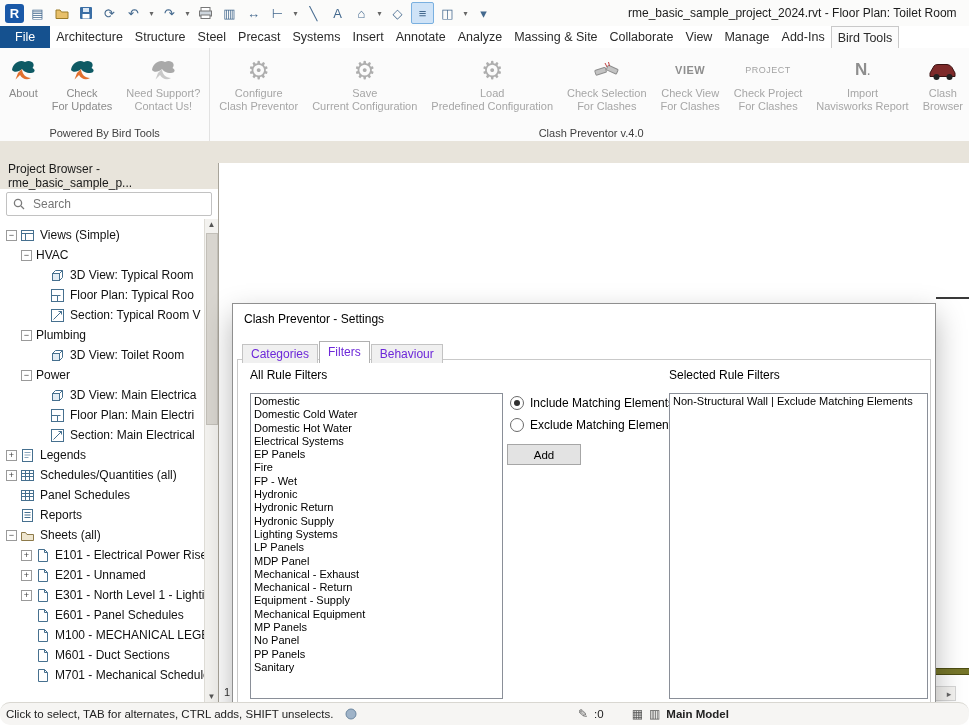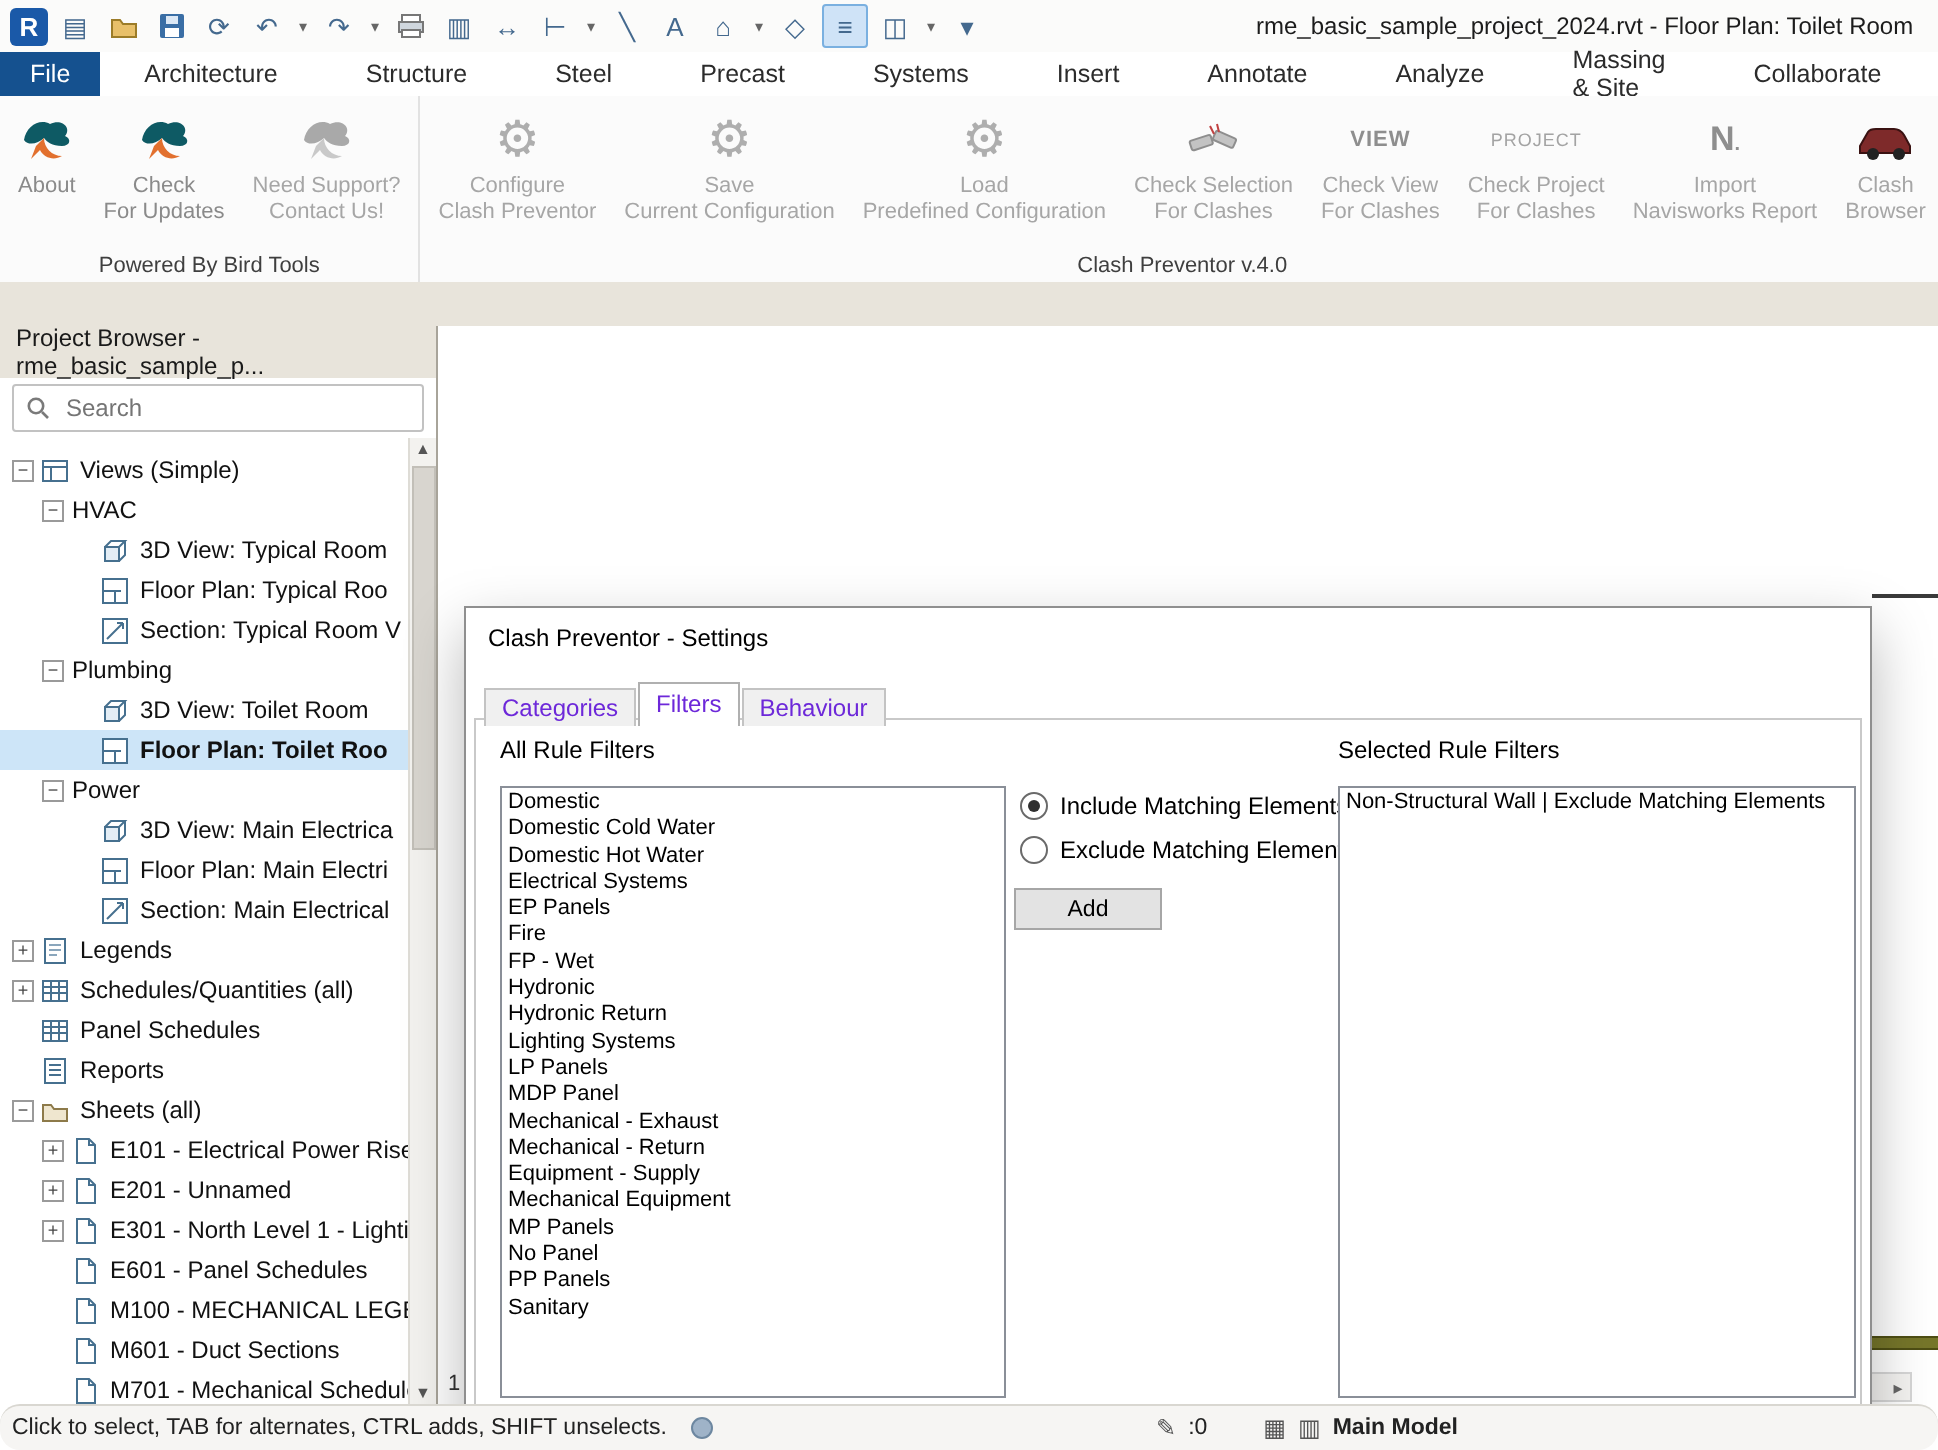--- a/index.html
+++ b/index.html
@@ -9,21 +9,21 @@
   .titlebar{position:absolute;left:0;top:0;right:0;height:26px;background:#fbfbfa;border-bottom:1px solid #ececec;display:flex;align-items:center;}
   .qat{display:flex;align-items:center;gap:3px;padding-left:5px;}
   .qico{width:21px;height:20px;display:flex;align-items:center;justify-content:center;font-size:13px;color:#44698e;}
   .qdd{width:9px;font-size:8px;color:#666;display:flex;align-items:center;justify-content:center;}
   .qico.rlogo{background:#1a59a8;color:#fff;font-weight:bold;border-radius:3px;width:19px;height:19px;font-size:13px;}
   .qico.qactive{background:#cfe3f7;border:1px solid #7ab0e0;border-radius:2px;}
   .title{position:absolute;left:628px;top:0;height:26px;display:flex;align-items:center;font-size:12px;color:#1c1c1c;}
   
   .tabrow{position:absolute;left:0;top:26px;right:0;height:22px;background:#fff;display:flex;align-items:stretch;}
   .file-tab{background:var(--file-tab-blue);color:#fff;padding:0 15px;font-size:12.5px;display:flex;align-items:center;}
-  .rtab{padding:0 22px;font-size:12.5px;color:#2b2b2b;display:flex;align-items:center;}
+  .rtab{padding:0 6px;font-size:12.5px;color:#2b2b2b;display:flex;align-items:center;}
   .rtab.active{background:#fbfbfb;border:1px solid #c9c9c9;border-bottom:none;}
   
   .ribbon{position:absolute;left:0;top:48px;right:0;height:93px;background:#fbfbfb;border-bottom:1px solid #b3b3b3;display:flex;overflow:hidden;}
   .rpanel{display:flex;flex-direction:column;border-right:1px solid #e2e2e2;}
   .pbtns{display:flex;align-items:flex-start;height:78px;padding:0 2px;}
   .rbtn{display:flex;flex-direction:column;align-items:center;padding:5px 7px 0;}
   .ric{height:34px;display:flex;align-items:center;justify-content:center;}
   .ric .gear{font-size:25px;color:#aeaeae;line-height:1;}
   .rl{font-size:11px;line-height:12.5px;color:#8a8a8a;text-align:center;white-space:nowrap;}
   .rbtn.dis .rl{color:#a6a6a6;}
@@ -360,28 +360,20 @@
             <span class="tlabel">Plumbing</span>
           </div>
           <div class="trow" style="padding-left: 36px;">
             <span class="tspace"></span>
             <span class="ticn"><svg width="13" height="13">
                 <rect x="1.5" y="4.5" width="7" height="7" fill="#e3edf5" stroke="#46708f"></rect>
                 <path d="M1.5 4.5 L4.5 1.5 H11.5 L8.5 4.5 M11.5 1.5 V8.5 L8.5 11.5" fill="none" stroke="#46708f"></path>
               </svg></span>
             <span class="tlabel">3D View: Toilet Room</span>
           </div>
-          <div class="trow sel" style="padding-left: 36px;">
-            <span class="tspace"></span>
-            <span class="ticn"><svg width="13" height="13">
-                <rect x="0.5" y="0.5" width="12" height="12" fill="#fff" stroke="#46708f"></rect>
-                <path d="M0.5 6.5 H6.5 V12.5 M6.5 6.5 H9.5" stroke="#46708f" fill="none"></path>
-              </svg></span>
-            <span class="tlabel">Floor Plan: Toilet Roo</span>
-          </div>
           <div class="trow" style="padding-left: 21px;">
             <span class="texp">−</span>
             <span class="tlabel">Power</span>
           </div>
           <div class="trow" style="padding-left: 36px;">
             <span class="tspace"></span>
             <span class="ticn"><svg width="13" height="13">
                 <rect x="1.5" y="4.5" width="7" height="7" fill="#e3edf5" stroke="#46708f"></rect>
                 <path d="M1.5 4.5 L4.5 1.5 H11.5 L8.5 4.5 M11.5 1.5 V8.5 L8.5 11.5" fill="none" stroke="#46708f"></path>
               </svg></span>
@@ -518,20 +510,21 @@
         <div class="lst left" id="allList">
             <div class="li">Domestic</div>
             <div class="li">Domestic Cold Water</div>
             <div class="li">Domestic Hot Water</div>
             <div class="li">Electrical Systems</div>
             <div class="li">EP Panels</div>
             <div class="li">Fire</div>
             <div class="li">FP - Wet</div>
             <div class="li">Hydronic</div>
             <div class="li">Hydronic Return</div>
+            <div class="li">Hydronic Supply</div>
             <div class="li">Lighting Systems</div>
             <div class="li">LP Panels</div>
             <div class="li">MDP Panel</div>
             <div class="li">Mechanical - Exhaust</div>
             <div class="li">Mechanical - Return</div>
             <div class="li">Equipment - Supply</div>
             <div class="li">Mechanical Equipment</div>
             <div class="li">MP Panels</div>
             <div class="li">No Panel</div>
             <div class="li">PP Panels</div>

